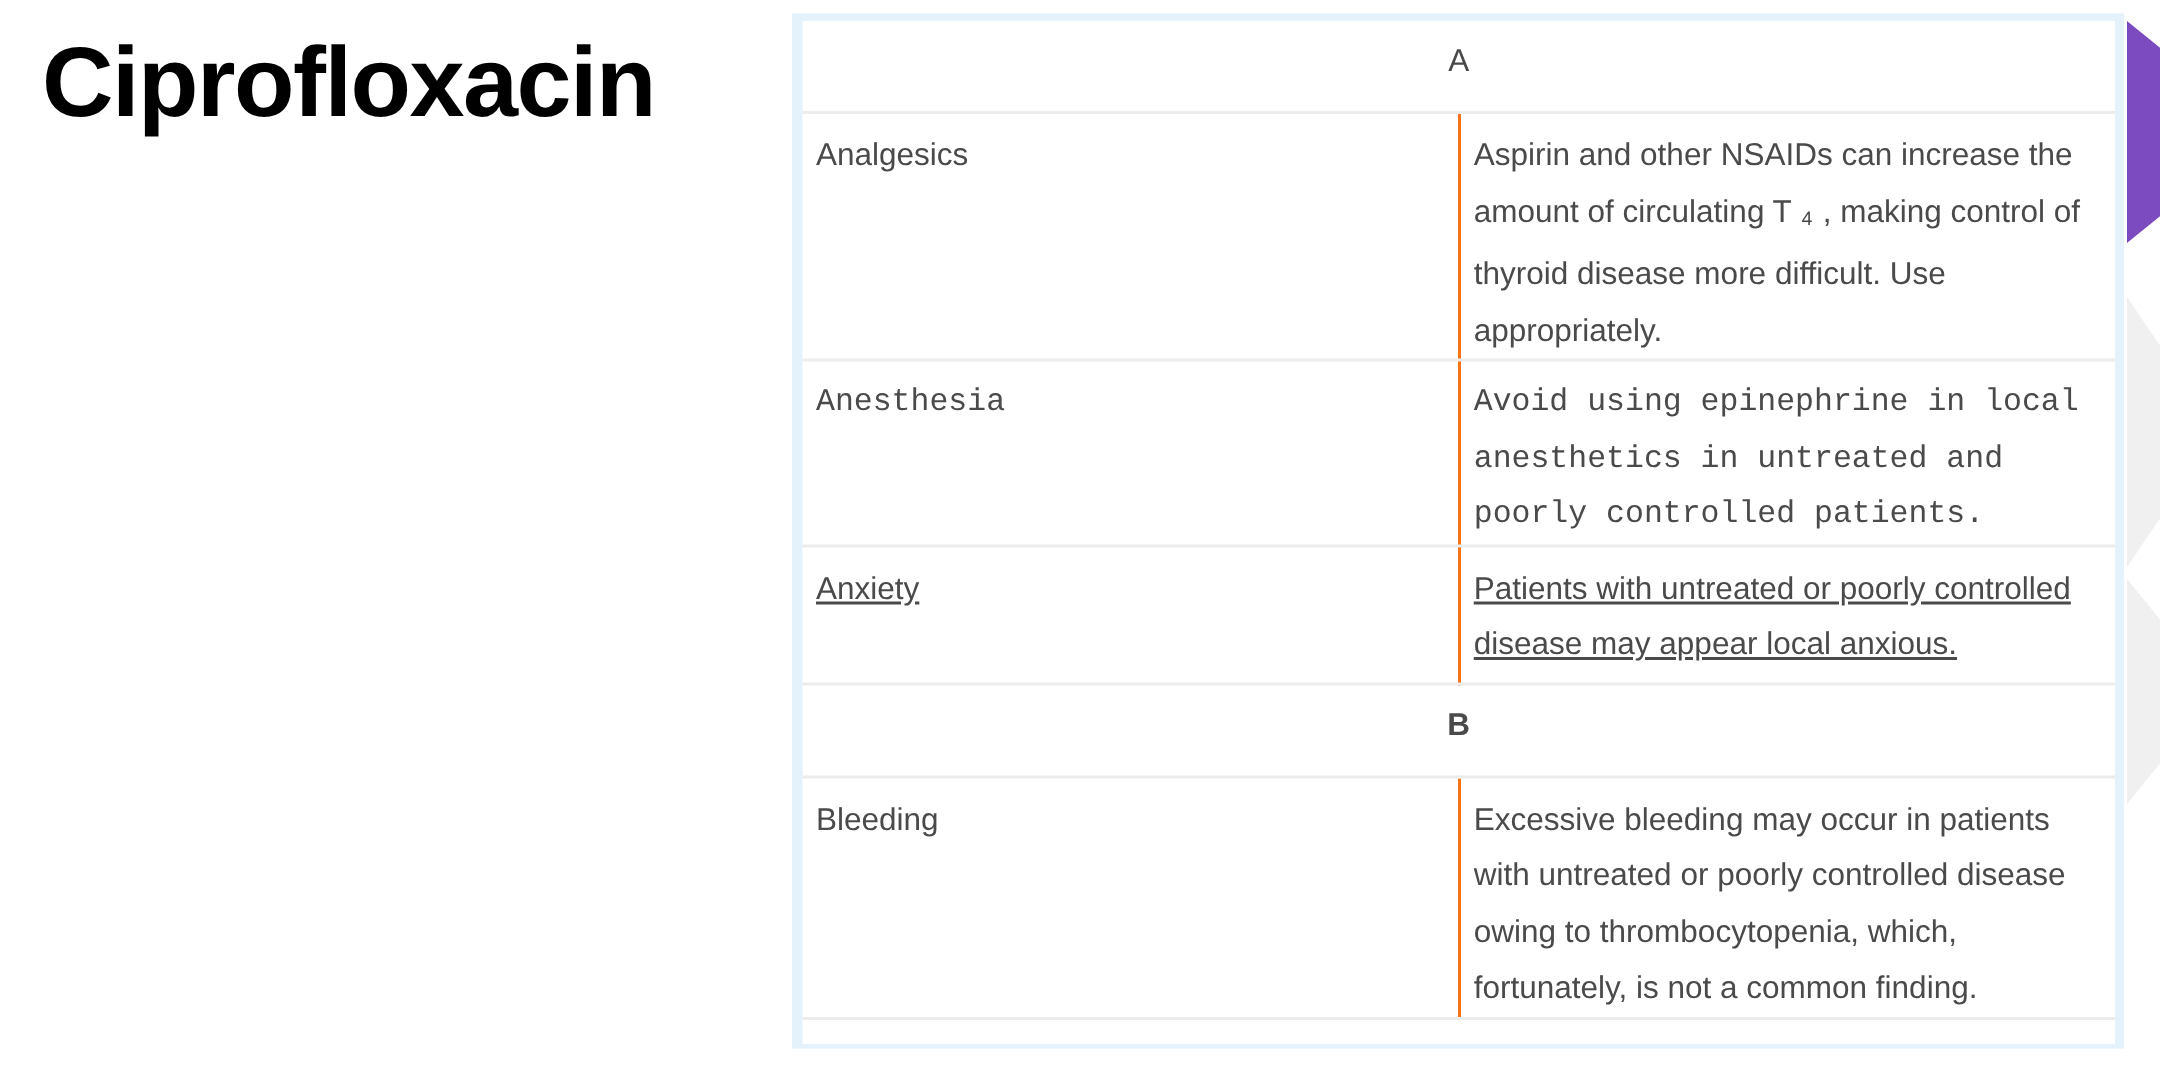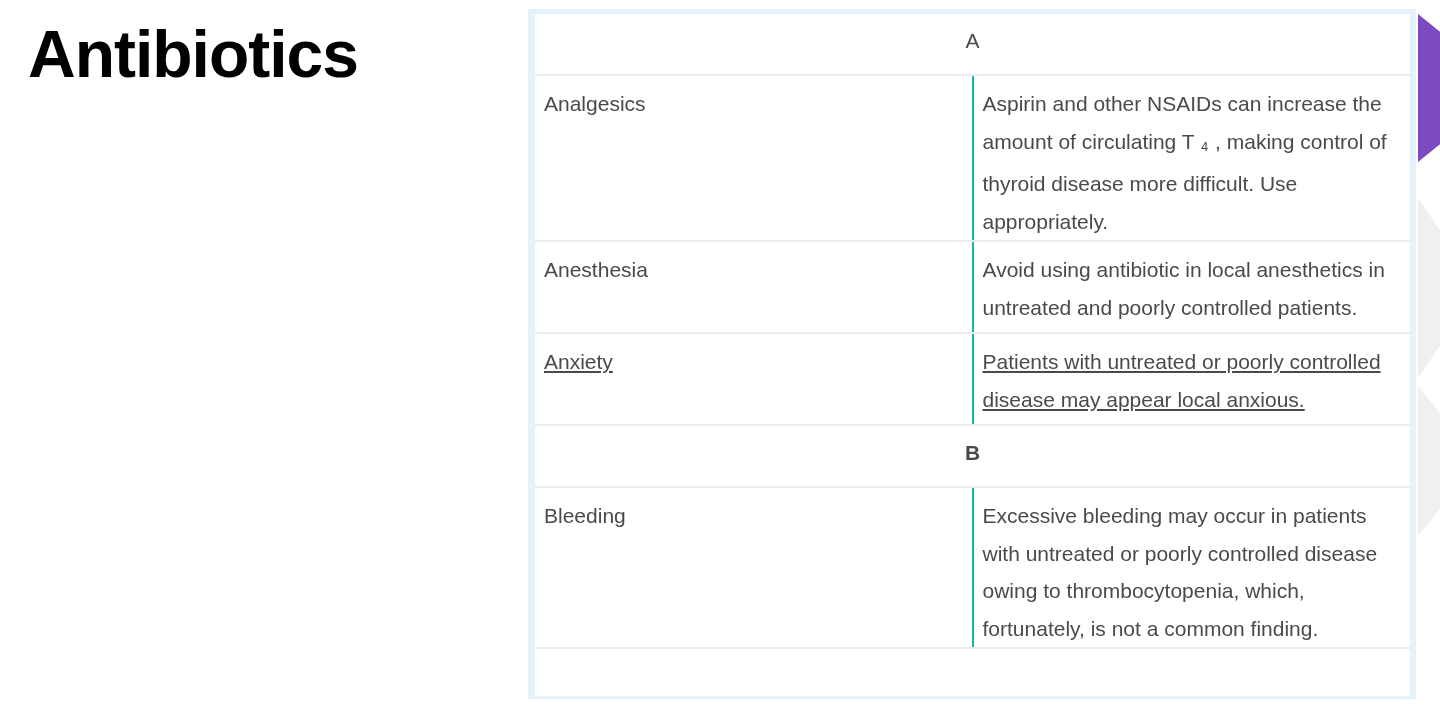--- a/index.html
+++ b/index.html
@@ -50,39 +50,39 @@
       color: #4a4a4a;
     }
     table.drug-table td {
       border-bottom: 2px solid #ececec;
       vertical-align: top;
       padding: 0;
       line-height: 37.5px;
     }
     table.drug-table td.term {
       width: 182px;
-      border-right: 2px solid #14b8a6;
+      border-right: 2px solid #f97316;
       padding: 9px 0 0 9px;
       margin-left: 44px;
     }
     table.drug-table td.desc {
       padding: 9px 16px 0 9px;
     }
     table.drug-table tr.section td {
       text-align: center;
       height: 52px;
       padding: 8px 0 0 0;
       font-size: 21px;
       color: #4a4a4a;
     }
     table.drug-table tr.section.b td { font-weight: bold; }
     .sub { font-size: 13px; vertical-align: -2px; margin: 0 1px; }
     .row-analgesics td { height: 118px; }
     .row-antibiotics td { height: 119px; }
-    .row-anesthesia td { height: 81px; }
+    .row-anesthesia td { height: 81px; font-family: Liberation Mono, monospace; }
     .row-anxiety td { height: 81px; text-decoration: underline; }
     .row-bleeding td { height: 117px; }
 
     .deco-purple {
       position: absolute;
       left: 1418px;
       top: 14px;
       width: 22px;
       height: 148px;
       background: #7b4bbf;
@@ -103,37 +103,37 @@
       top: 386px;
       width: 22px;
       height: 150px;
       background: #f0f0f0;
       clip-path: polygon(0 0, 100% 18%, 100% 82%, 0 100%);
     }
   </style>
 </head>
 <body>
 
-<h1 class="title">Antibiotics</h1>
+<h1 class="title">Ciprofloxacin</h1>
 
 <div class="table-frame"></div>
 
 <div class="table-wrap">
   <table class="drug-table">
     <tbody>
       <tr class="section a">
         <td colspan="2">A</td>
       </tr>
       <tr class="row-analgesics">
         <td class="term">Analgesics</td>
         <td class="desc"><span>Aspirin and other NSAIDs can increase the amount of circulating T</span> <span class="sub">4</span> <span>, making control of thyroid disease more difficult. Use appropriately.</span></td>
       </tr>
       <tr class="row-anesthesia">
         <td class="term">Anesthesia</td>
-        <td class="desc">Avoid using antibiotic in local anesthetics in untreated and poorly controlled patients.</td>
+        <td class="desc">Avoid using epinephrine in local anesthetics in untreated and poorly controlled patients.</td>
       </tr>
       <tr class="row-anxiety">
         <td class="term">Anxiety</td>
         <td class="desc">Patients with untreated or poorly controlled disease may appear local anxious.</td>
       </tr>
       <tr class="section b">
         <td colspan="2">B</td>
       </tr>
       <tr class="row-bleeding">
         <td class="term">Bleeding</td>

